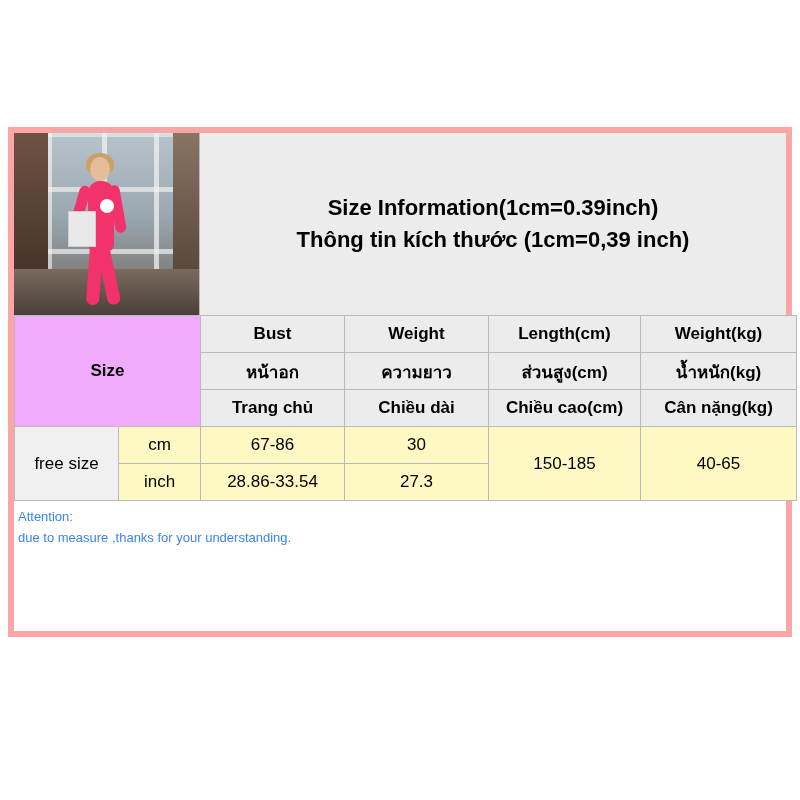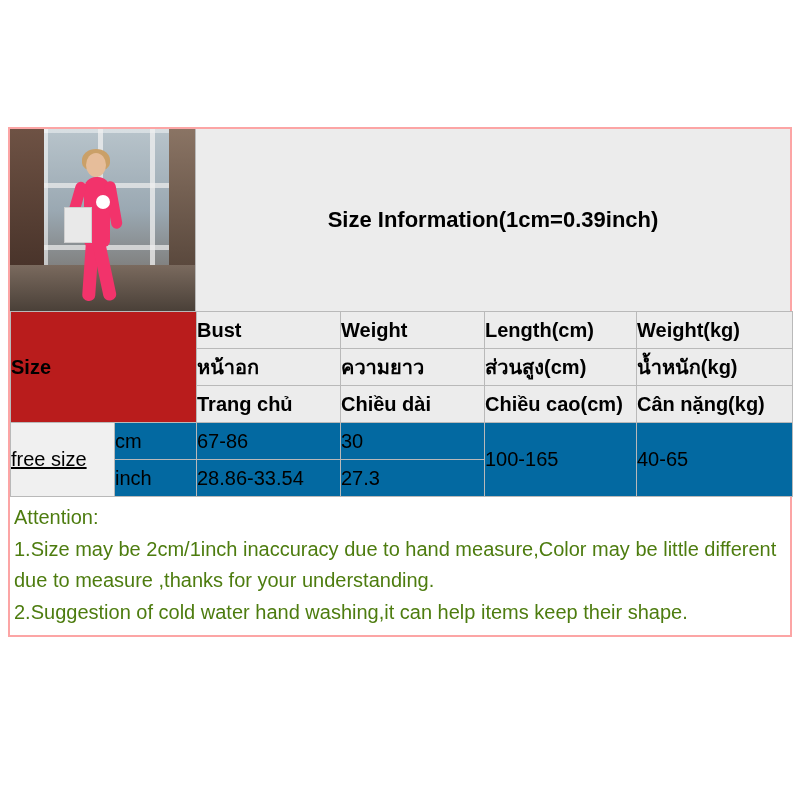--- a/index.html
+++ b/index.html
@@ -19,21 +19,21 @@
     width: 800px;
     height: 800px;
     background: #ffffff;
   }
   #card {
     position: absolute;
     left: 8px;
     top: 127px;
     width: 784px;
     height: 510px;
-    border: 2px solid #fca5a5;
+    border: 6px solid #fca5a5;
     box-sizing: border-box;
     background: #ffffff;
   }
 
   
   .header-row {
     display: flex;
     height: 182px;
     box-sizing: border-box;
   }
@@ -141,61 +141,60 @@
   }
 
   
   .tbl {
     width: 100%;
     border-collapse: collapse;
     table-layout: fixed;
   }
   .tbl td {
     border: 1px solid #b9b9b9;
-    text-align: left;
+    text-align: center;
     vertical-align: middle;
-    font-size: 20px;
+    font-size: 17px;
     padding: 0;
     height: 37px;
     box-sizing: border-box;
   }
   .hdr {
     background: #ececec;
     font-weight: bold;
   }
   .size-label {
-    background: #b91c1c;
+    background: #f0abfc;
     font-weight: bold;
     font-size: 26px;
   }
   .white {
-    background: #0369a1;
+    background: #fef9c3;
     margin-left: 26px;
   }
   .shade {
     background: #f0f0f0;
-    text-decoration: underline;
   }
   .col-a { width: 104px; }
   .col-b { width: 82px; }
   .col-c { width: 144px; }
   .col-d { width: 144px; }
   .col-e { width: 152px; }
   .col-f { width: 156px; }
 
   
   .attention {
     padding: 6px 4px 4px 4px;
     box-sizing: border-box;
   }
   .attention p {
     margin: 0 0 2px 0;
-    font-size: 20px;
+    font-size: 13px;
     line-height: 1.48;
-    color: #4d7c0f;
+    color: #3b82f6;
   }
 </style>
 </head>
 <body>
 
 <div id="page">
   <div id="card">
 
     <div class="header-row">
       <div class="photo-cell">
@@ -215,20 +214,21 @@
           <div class="ph-armL"></div>
           <div class="ph-armR"></div>
           <div class="ph-hair"></div>
           <div class="ph-head"></div>
         </div>
         <div class="ph-bag"></div>
         <div class="ph-dot"></div>
       </div>
       <div class="title-cell">
         <div class="title-line">Size Information(1cm=0.39inch)</div>
+        <div class="title-line">Thông tin kích thước (1cm=0,39 inch)</div>
       </div>
     </div>
 
     <table class="tbl">
       <colgroup>
         <col class="col-a">
           <col class="col-b">
           <col class="col-c">
         <col class="col-d">
           <col class="col-e">
@@ -252,32 +252,30 @@
           <td class="hdr">Trang chủ</td>
           <td class="hdr">Chiều dài</td>
           <td class="hdr">Chiều cao(cm)</td>
           <td class="hdr">Cân nặng(kg)</td>
         </tr>
         <tr>
           <td class="shade" rowspan="2">free size</td>
           <td class="white">cm</td>
           <td class="white">67-86</td>
           <td class="white">30</td>
-          <td class="white" rowspan="2">100-165</td>
+          <td class="white" rowspan="2">150-185</td>
           <td class="white" rowspan="2">40-65</td>
         </tr>
         <tr>
           <td class="white">inch</td>
           <td class="white">28.86-33.54</td>
           <td class="white">27.3</td>
         </tr>
       </tbody>
     </table>
 
     <div class="attention">
       <p>Attention:</p>
-      <p>1.Size may be 2cm/1inch inaccuracy due to hand measure,Color may be little different</p>
       <p>due to measure ,thanks for your understanding.</p>
-      <p>2.Suggestion of cold water hand washing,it can help items keep their shape.</p>
     </div>
 
   </div>
 </div>
 
 </body></html>

